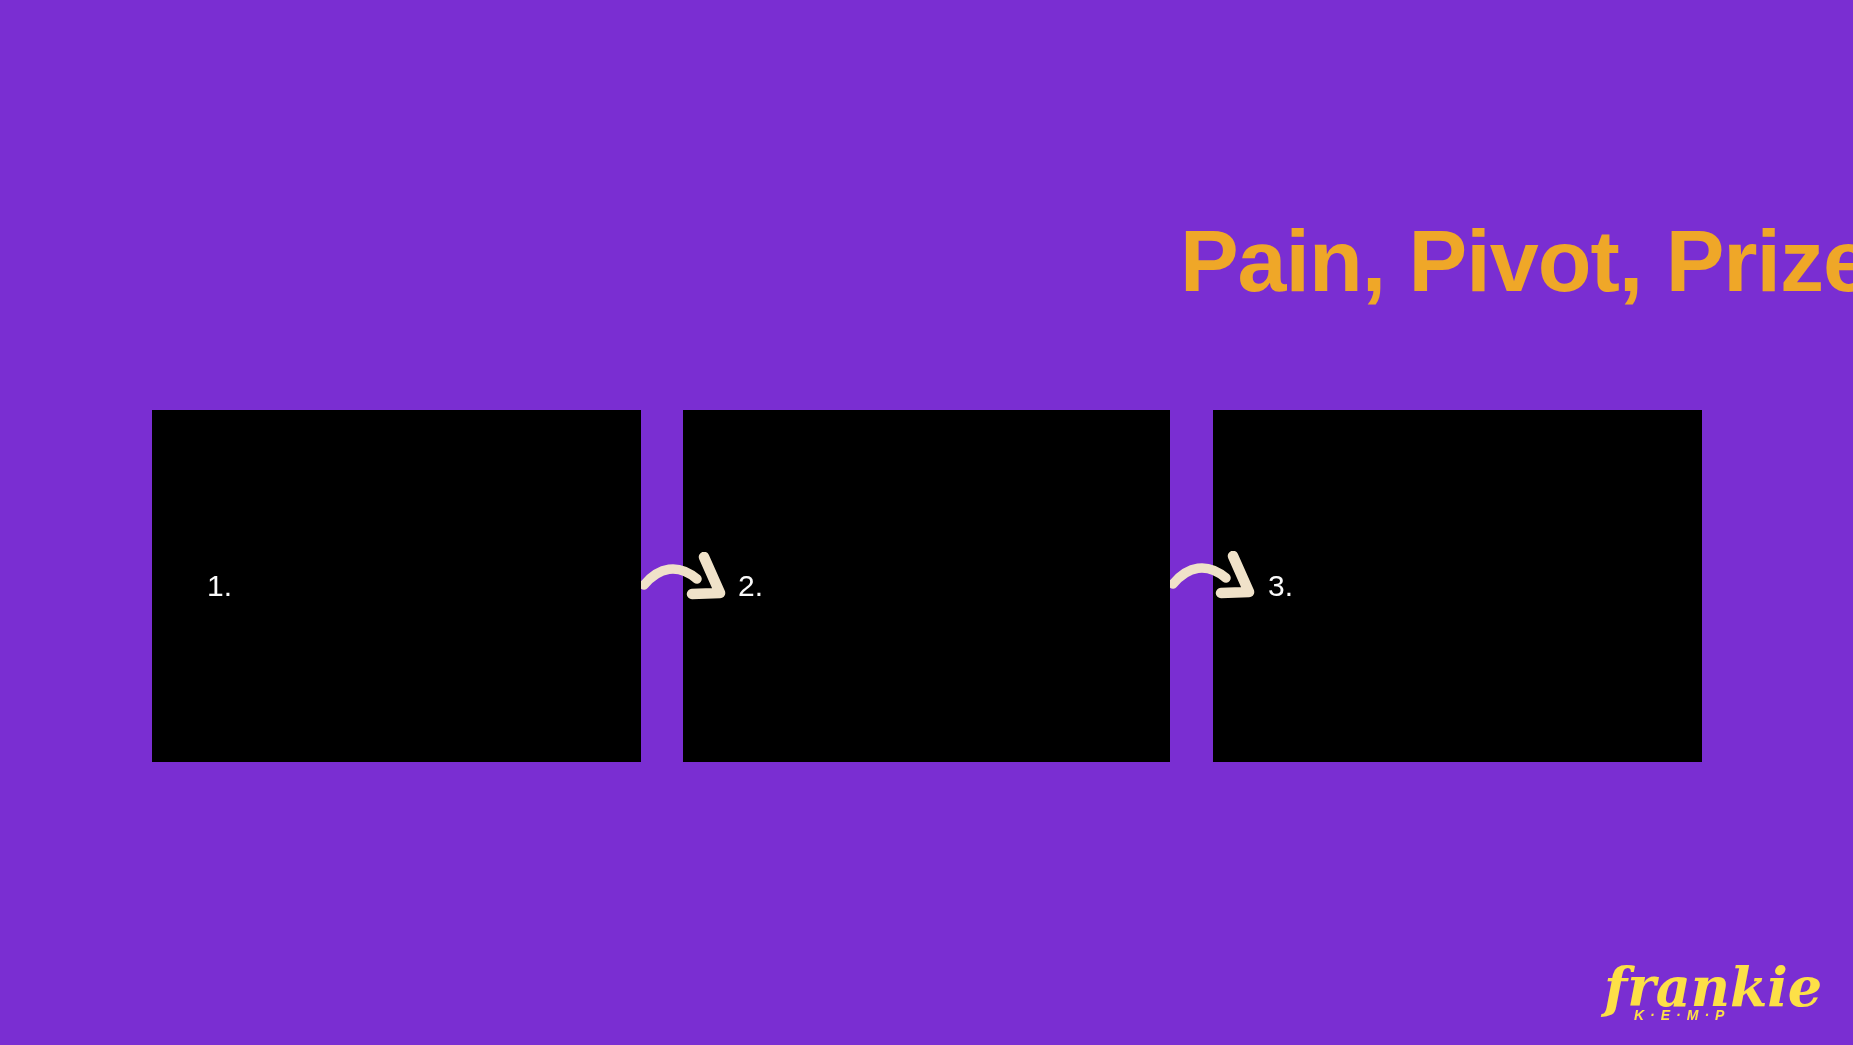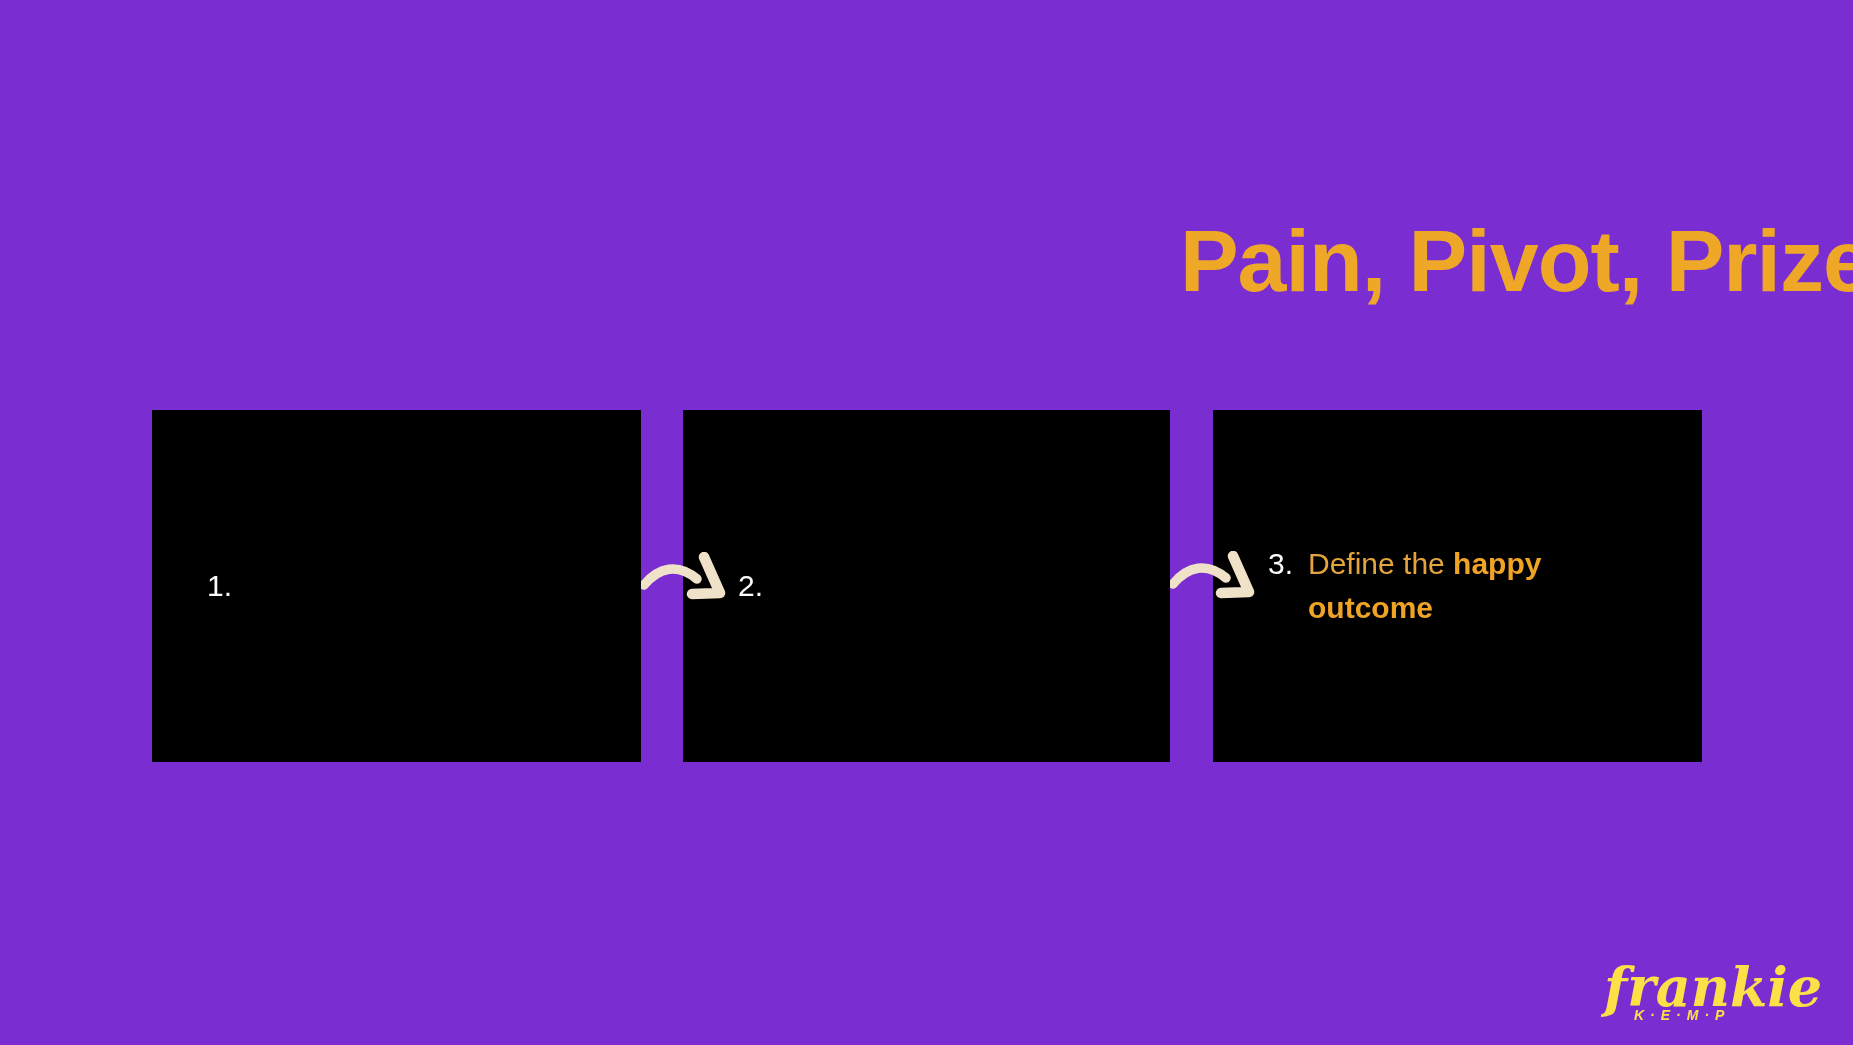--- a/index.html
+++ b/index.html
@@ -59,21 +59,20 @@
 
   <section class="card card2">
     <div class="step">
       <span class="num">2.</span>
     </div>
   </section>
 
   <section class="card card3">
     <div class="step">
       <span class="num">3.</span>
-      <p class="txt"><span>Define the </span><strong>happy outcome</strong></p>
     </div>
   </section>
 
   <svg class="arrow arrow1" viewBox="0 0 88 48" aria-hidden="true">
     <path d="M3 33 C 18 15, 37 11, 56 27" fill="none" stroke="#F0E2C9" stroke-width="9.5" stroke-linecap="round"></path>
     <path d="M63 5 L79 41 L51 42" fill="none" stroke="#F0E2C9" stroke-width="10.5" stroke-linecap="round" stroke-linejoin="round"></path>
   </svg>
 
   <svg class="arrow arrow2" viewBox="0 0 88 48" aria-hidden="true">
     <path d="M3 33 C 18 15, 37 11, 56 27" fill="none" stroke="#F0E2C9" stroke-width="9.5" stroke-linecap="round"></path>

